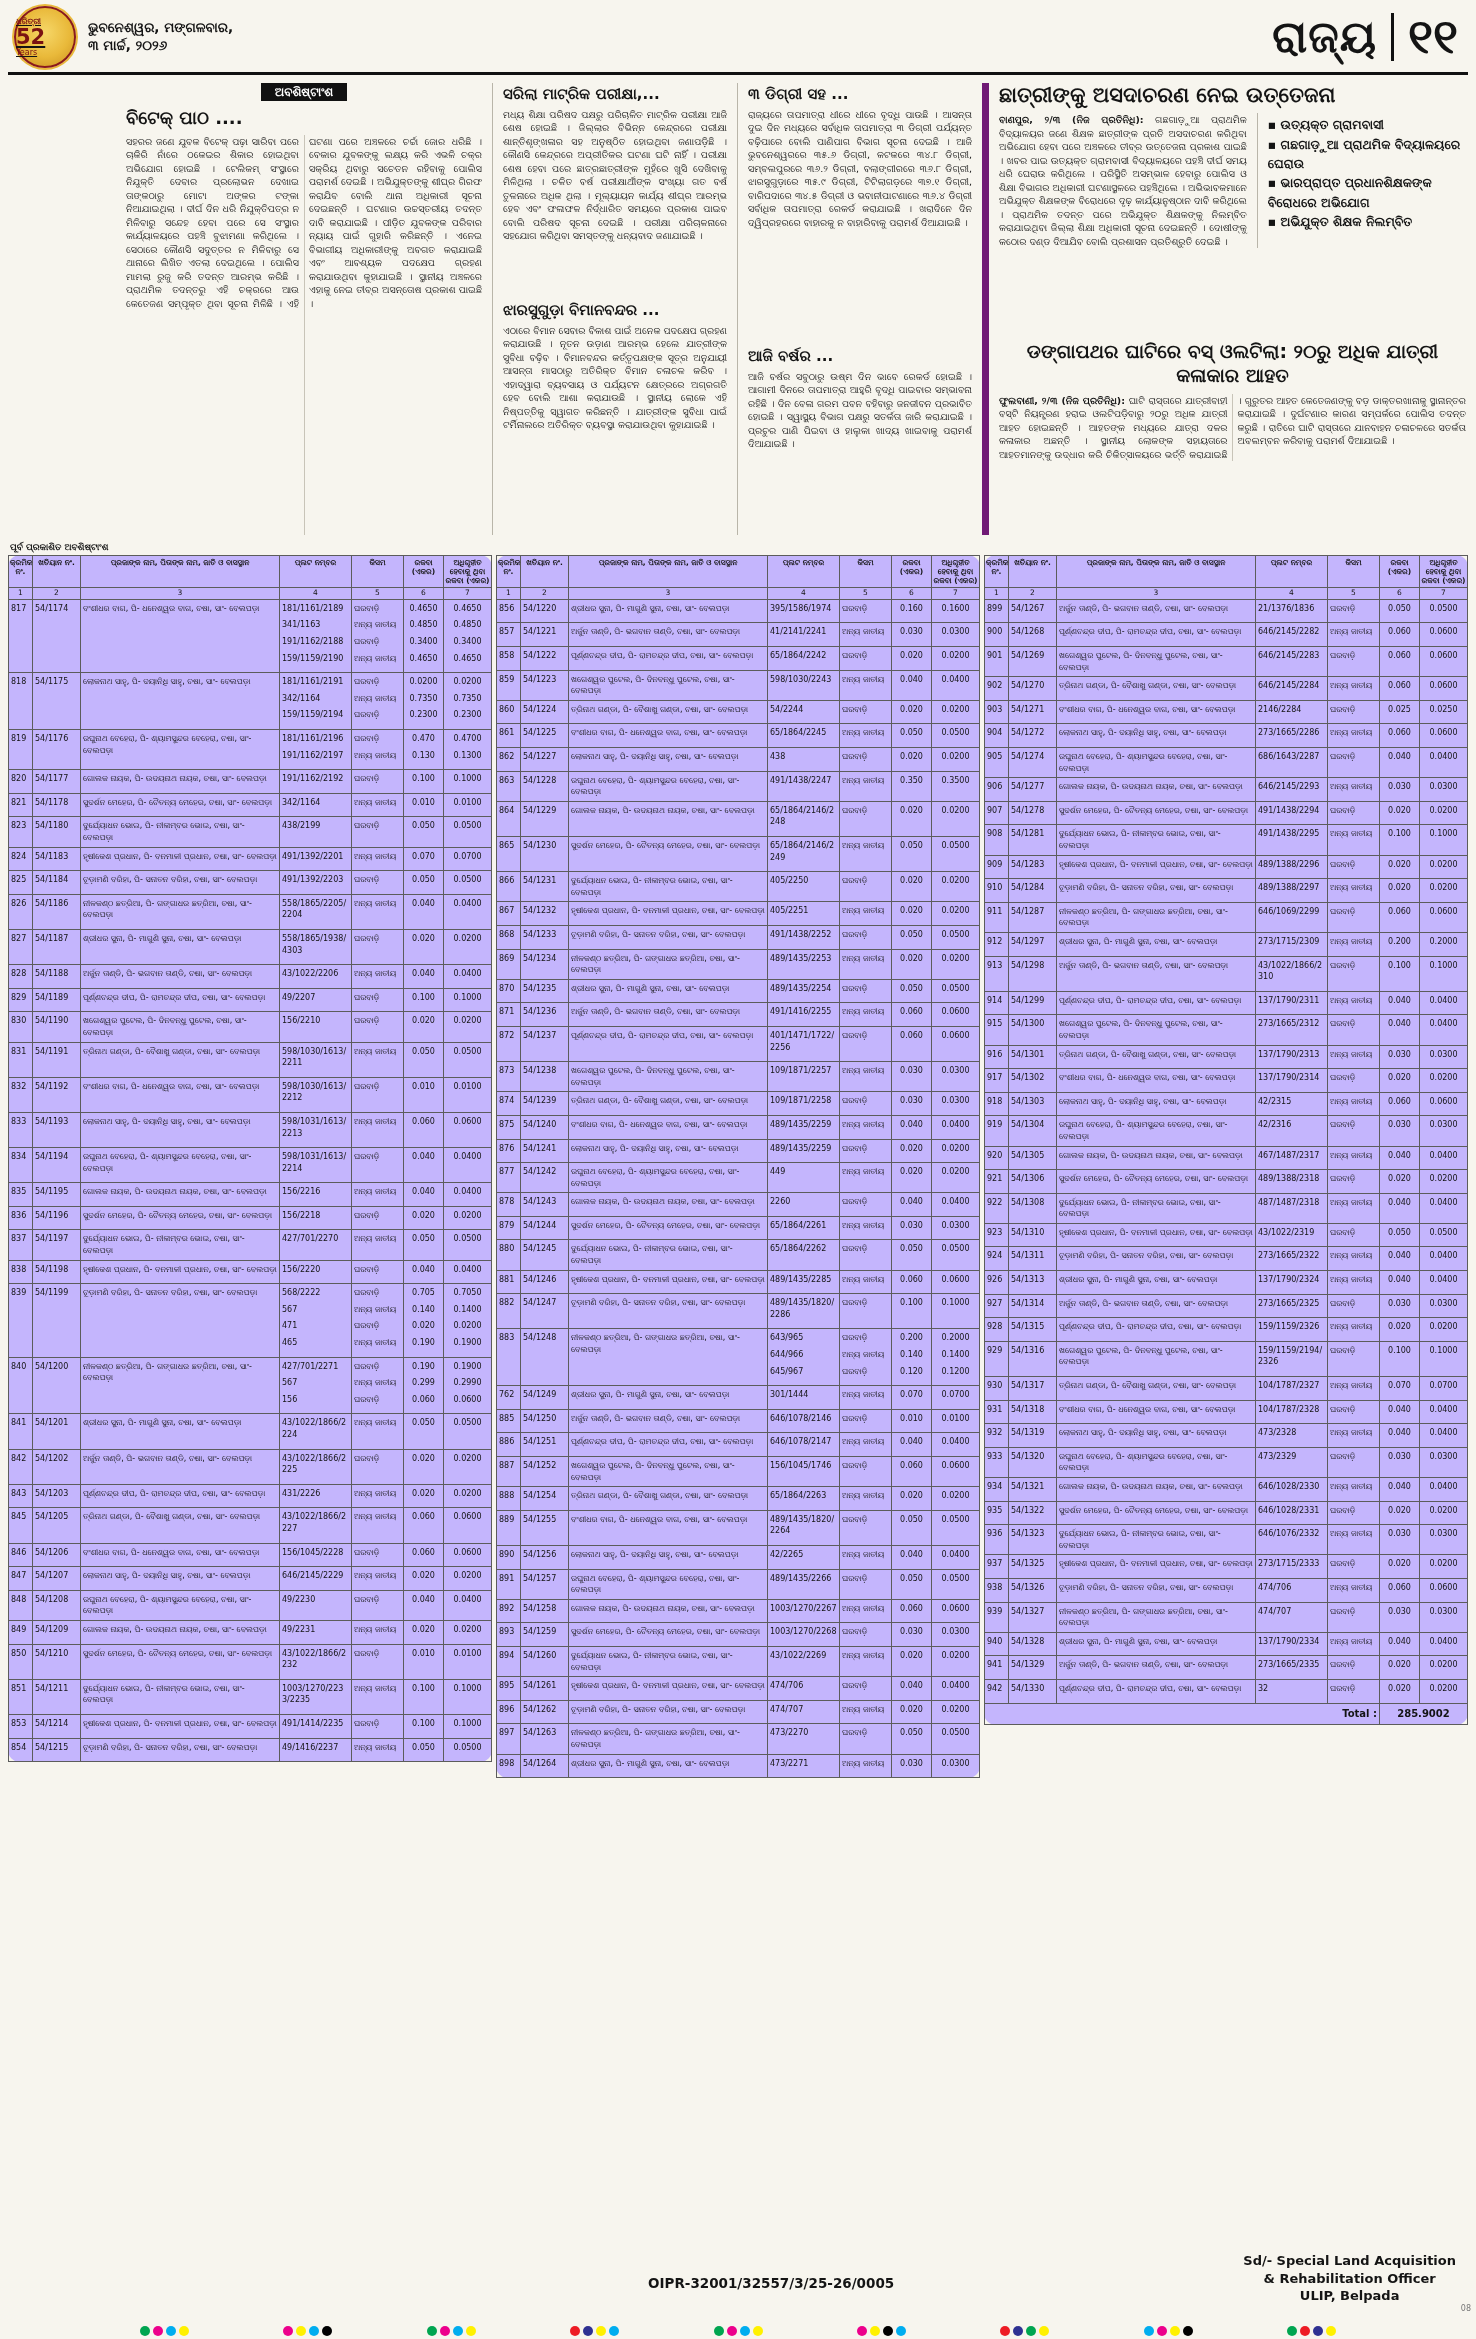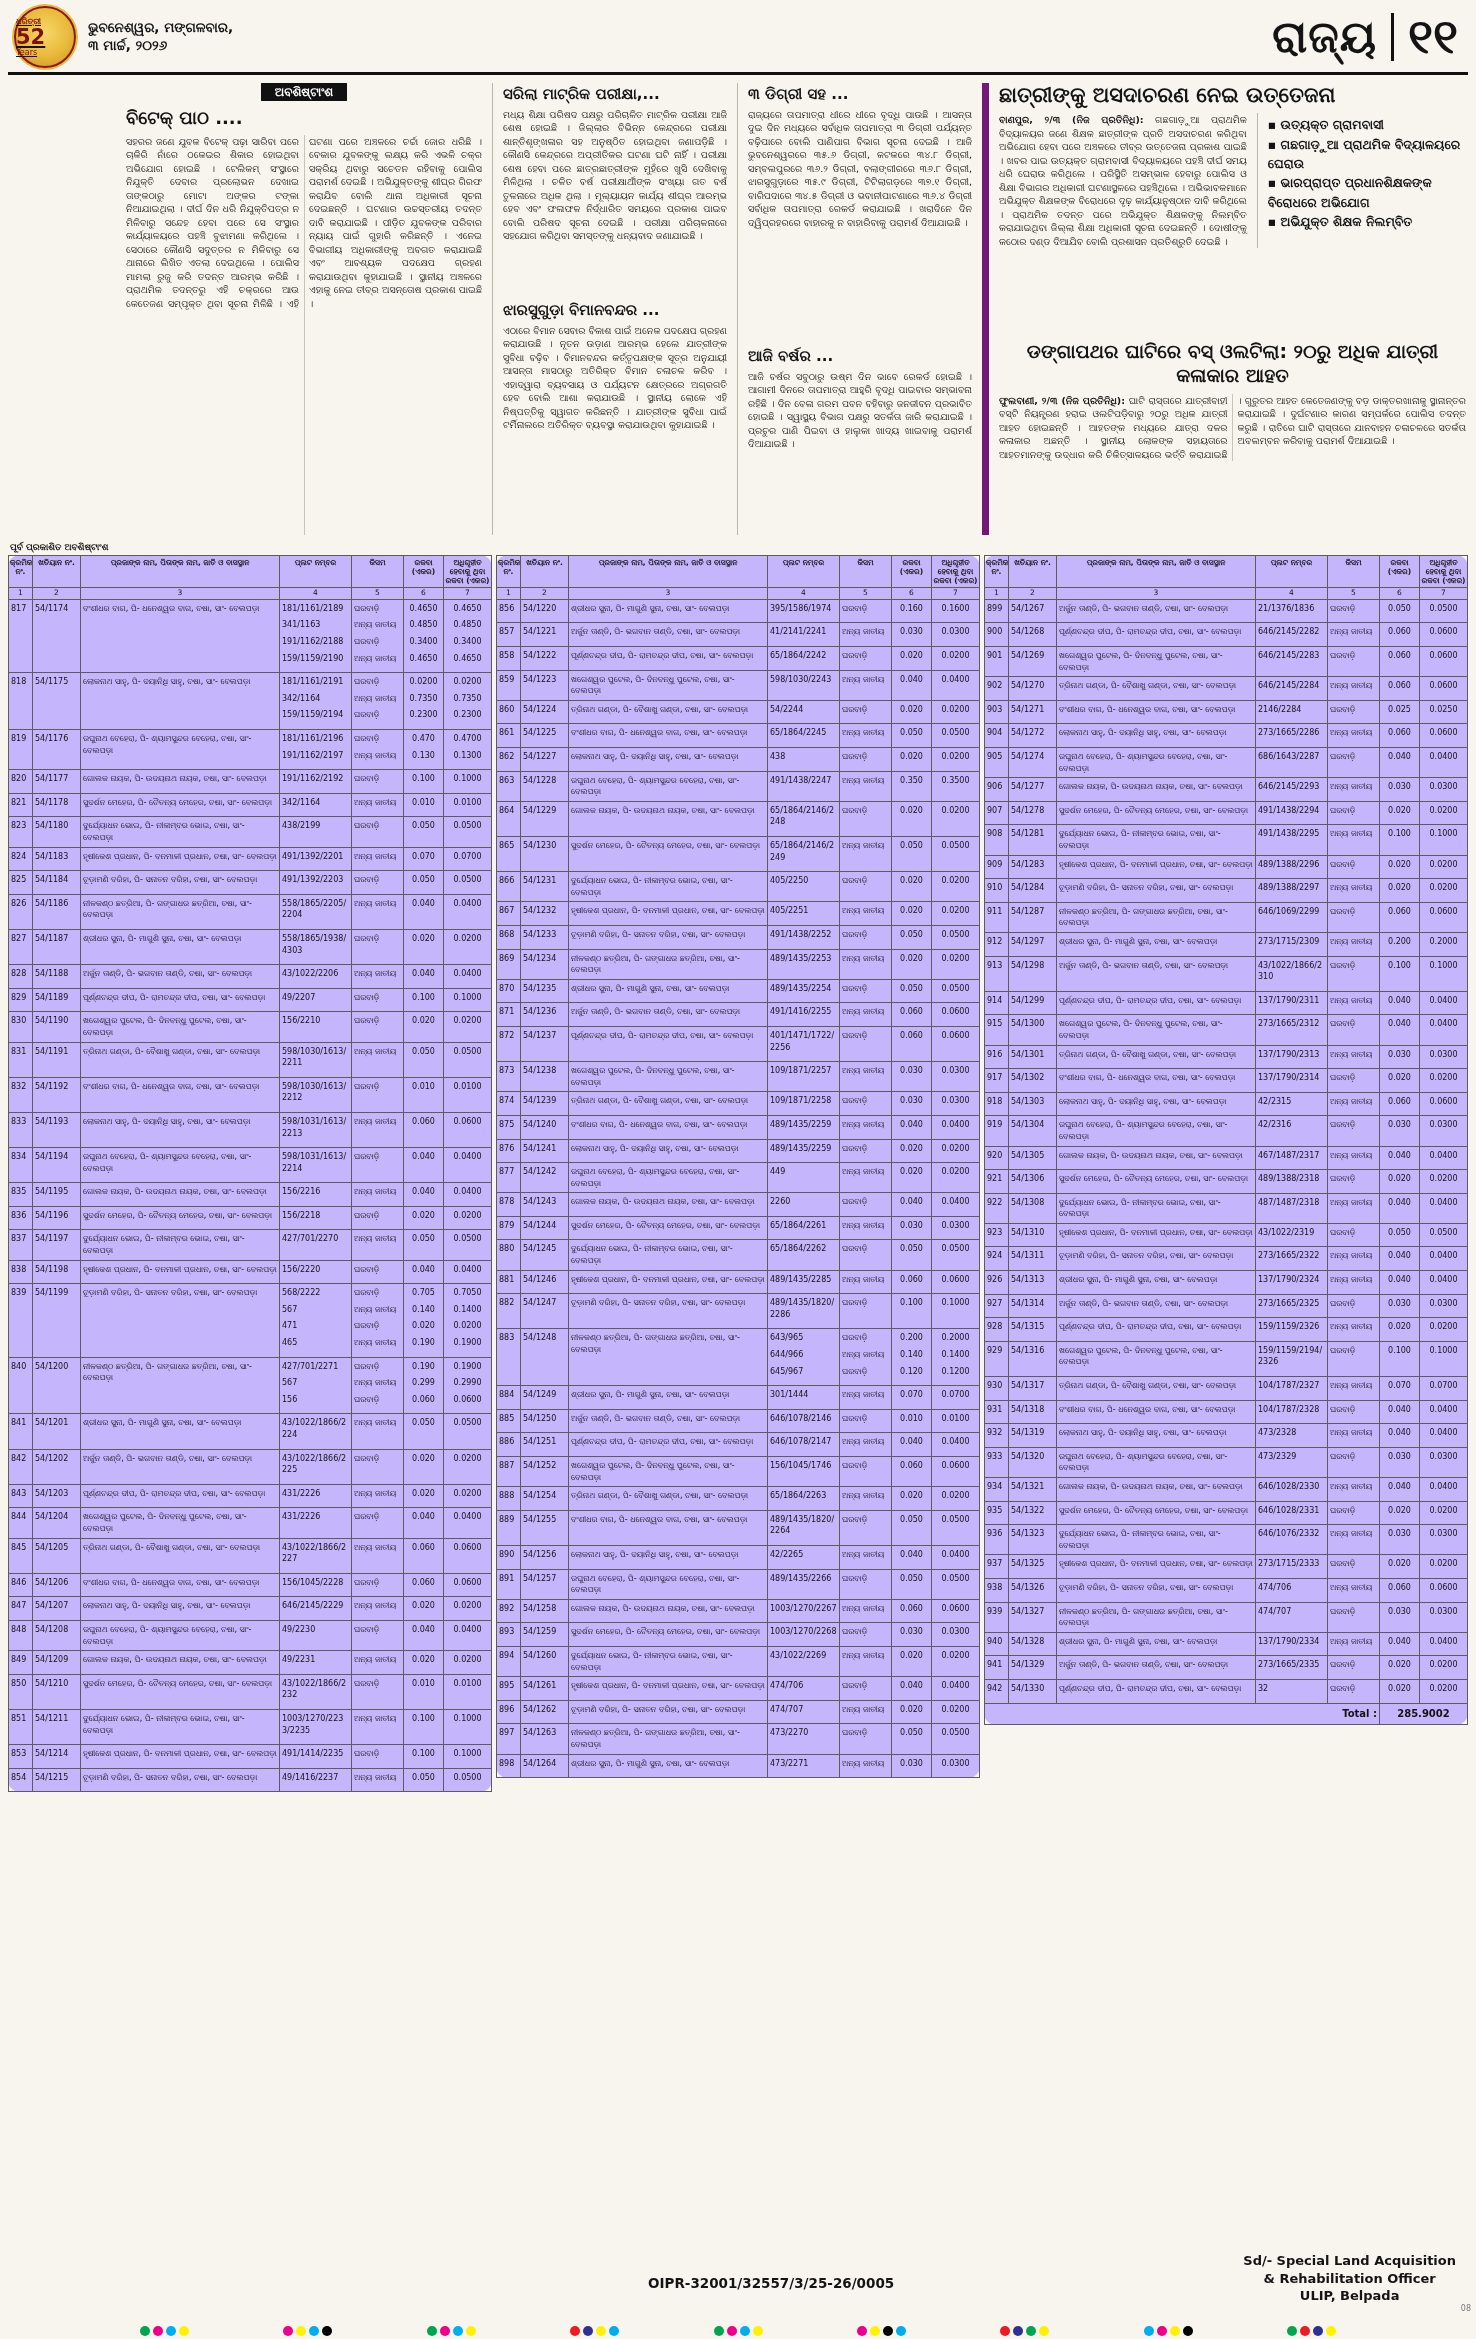--- a/index.html
+++ b/index.html
@@ -670,37 +670,20 @@
                 <div>ଅନ୍ୟ ଜାତୀୟ</div>
               </td>
               <td class="c-a1">
                 <div>0.020</div>
               </td>
               <td class="c-a2">
                 <div>0.0200</div>
               </td>
             </tr>
             <tr>
-              <td class="c-sl">844</td>
-              <td class="c-kh">54/1204</td>
-              <td class="c-nm">ଖଗେଶ୍ୱର ପୁଟେଲ, ପି- ଦିନବନ୍ଧୁ ପୁଟେଲ, ଚଷା, ସାଂ- ବେଲପଡ଼ା</td>
-              <td class="c-pl">
-                <div>431/2226</div>
-              </td>
-              <td class="c-ks">
-                <div>ଘରବାଡ଼ି</div>
-              </td>
-              <td class="c-a1">
-                <div>0.040</div>
-              </td>
-              <td class="c-a2">
-                <div>0.0400</div>
-              </td>
-            </tr>
-            <tr>
               <td class="c-sl">845</td>
               <td class="c-kh">54/1205</td>
               <td class="c-nm">ତ୍ରିନାଥ ଗଣ୍ଡା, ପି- ବୈଶାଖୁ ଗଣ୍ଡା, ଚଷା, ସାଂ- ବେଲପଡ଼ା</td>
               <td class="c-pl">
                 <div>43/1022/1866/2227</div>
               </td>
               <td class="c-ks">
                 <div>ଅନ୍ୟ ଜାତୀୟ</div>
               </td>
               <td class="c-a1">
@@ -1359,21 +1342,21 @@
                 <div>0.140</div>
                 <div>0.120</div>
               </td>
               <td class="c-a2">
                 <div>0.2000</div>
                 <div>0.1400</div>
                 <div>0.1200</div>
               </td>
             </tr>
             <tr>
-              <td class="c-sl">884</td>
+              <td class="c-sl">762</td>
               <td class="c-kh">54/1249</td>
               <td class="c-nm">ଶ୍ରୀଧର ସୁନା, ପି- ମାଗୁଣି ସୁନା, ଚଷା, ସାଂ- ବେଲପଡ଼ା</td>
               <td class="c-pl">
                 <div>301/1444</div>
               </td>
               <td class="c-ks">
                 <div>ଅନ୍ୟ ଜାତୀୟ</div>
               </td>
               <td class="c-a1">
                 <div>0.070</div>

